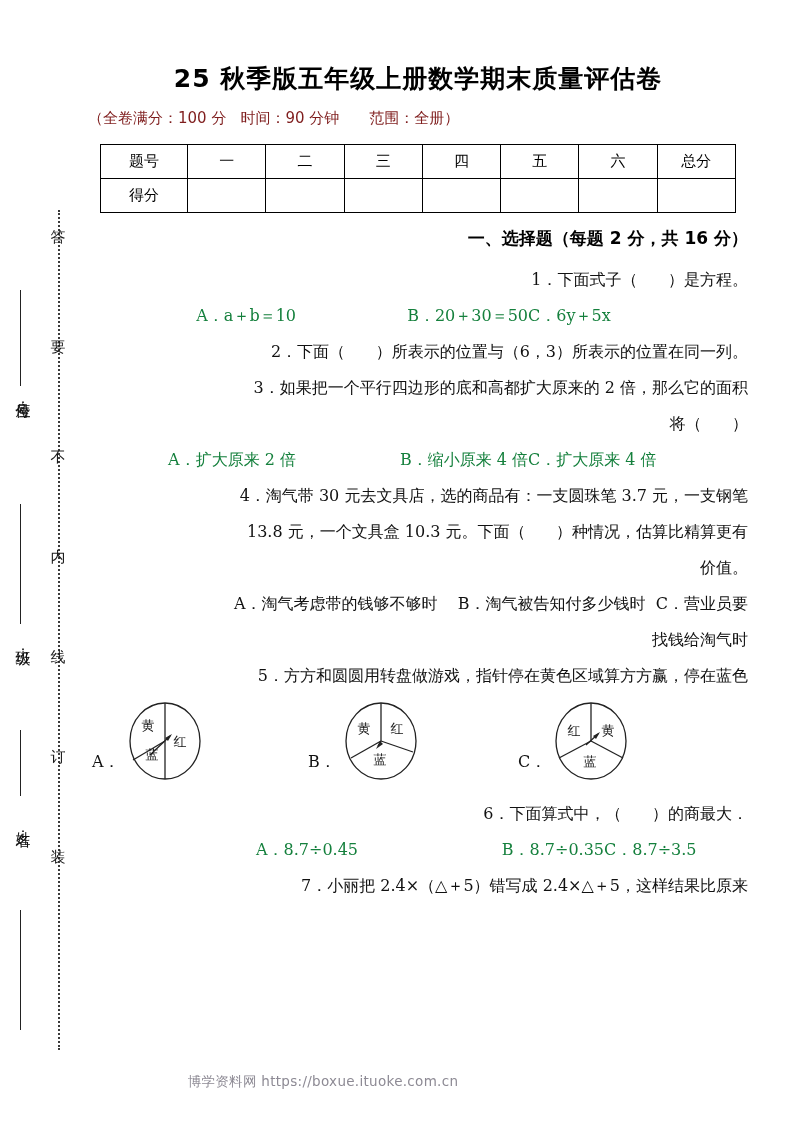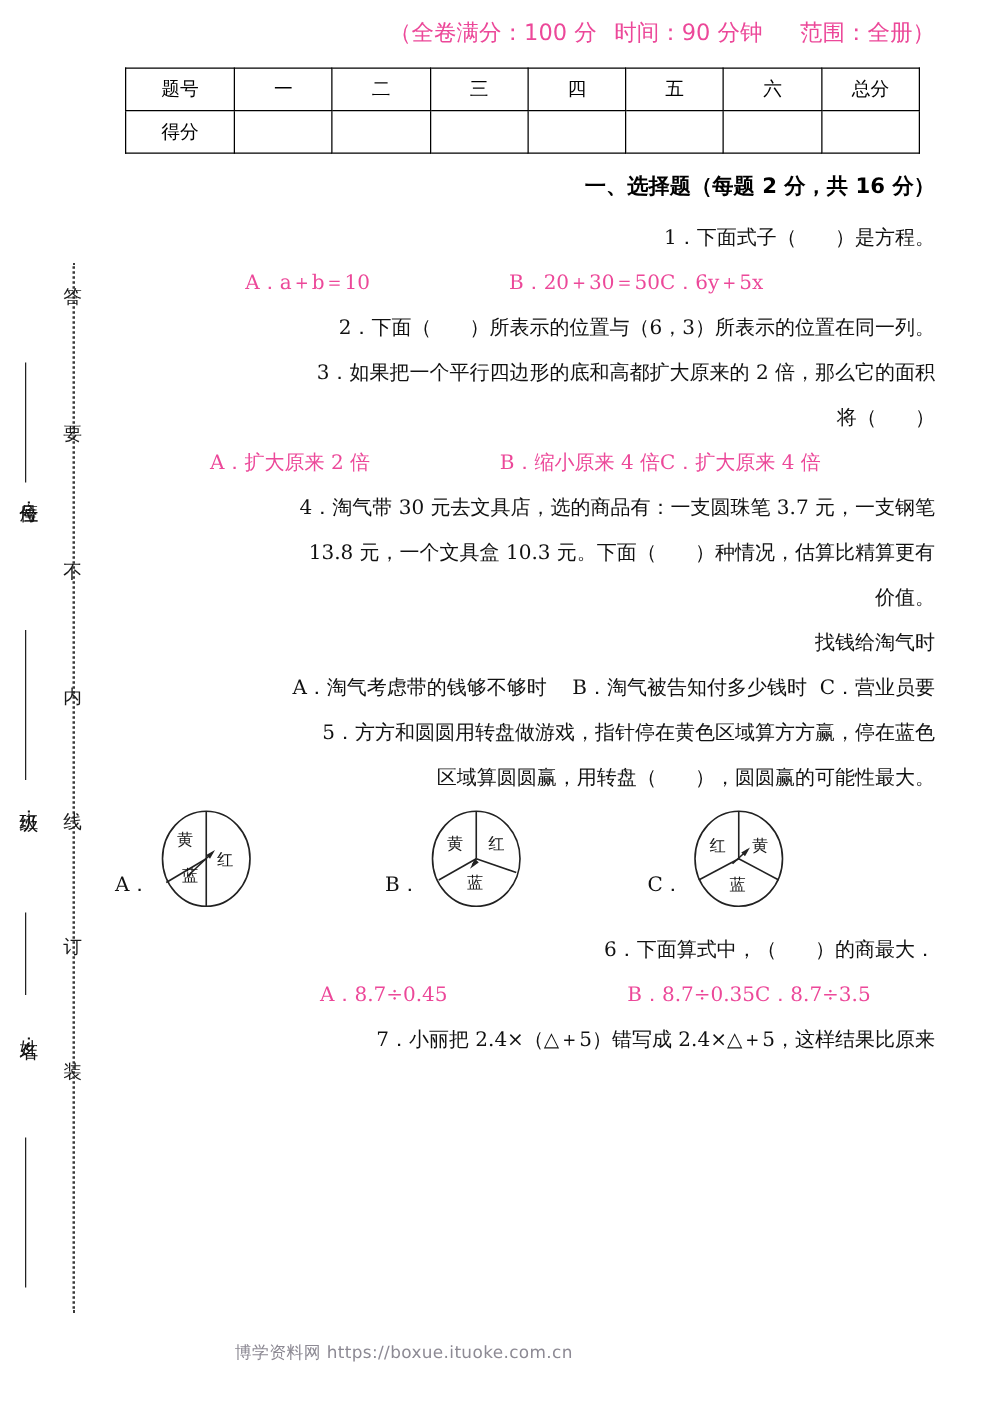--- a/index.html
+++ b/index.html
@@ -72,24 +72,24 @@
     margin-top: 62px;
     text-align: center;
     font-size: 25px;
     font-weight: bold;
     font-family: "DejaVu Sans", "Liberation Sans", sans-serif;
     letter-spacing: 1px;
     color: #000;
   }
   #exam-subtitle {
     margin-top: 14px;
-    text-align: right;
-    font-size: 18px;
-    font-family: "DejaVu Sans", "Liberation Sans", sans-serif;
-    color: #ec4899;
+    text-align: left;
+    font-size: 15px;
+    font-family: "DejaVu Sans", "Liberation Sans", sans-serif;
+    color: #7f1d1d;
   }
   #exam-subtitle .gap { display: inline-block; width: 14px; }
   #exam-subtitle .gap-wide { display: inline-block; width: 30px; }
 
   
   #score-table {
     margin: 16px 0 0 12px;
     border-collapse: collapse;
     width: 636px;
     table-layout: fixed;
@@ -122,21 +122,21 @@
     font-size: 16px;
     line-height: 36px;
     margin: 0;
     color: #111;
     white-space: pre-wrap;
   }
   .opt-line {
     font-size: 16px;
     line-height: 36px;
     margin: 0;
-    color: #ec4899;
+    color: #15803d;
     display: flex;
   }
   .opt-line > span { display: inline-block; }
   .opt-a { width: 206px; }
   .opt-b { width: 232px; }
   .opt-c { width: auto; }
   .opt-line.tight .opt-a { width: 268px; }
   .opt-line.tight .opt-b { width: 246px; }
 
   
@@ -196,20 +196,21 @@
 
   <div class="side-field" style="top:428px;">班级：</div>
   <div class="side-field-line" style="top:520px; height:66px;"></div>
 
   <div class="side-field" style="top:610px;">姓名：</div>
   <div class="side-field-line" style="top:700px; height:120px;"></div>
 </div>
 
 <div id="sheet">
 
+  <div id="exam-title">25 秋季版五年级上册数学期末质量评估卷</div>
 
   <div id="exam-subtitle">
     <span>（全卷满分：</span><span>100 分</span><span class="gap"></span><span>时间：</span><span>90 分钟</span><span class="gap-wide"></span><span>范围：</span><span>全册）</span>
   </div>
 
   <table id="score-table">
     <tbody>
       <tr>
         <td class="rowhead">题号</td>
         <td>一</td>
@@ -250,25 +251,24 @@
     <div class="q-line">将（      ）</div>
     <div class="opt-line">
       <span class="opt-a">A．扩大原来 2 倍</span>
       <span class="opt-b">B．缩小原来 4 倍</span>
       <span class="opt-c">C．扩大原来 4 倍</span>
     </div>
 
     <div class="q-line">4．淘气带 30 元去文具店，选的商品有：一支圆珠笔 3.7 元，一支钢笔</div>
     <div class="q-line">13.8 元，一个文具盒 10.3 元。下面（      ）种情况，估算比精算更有</div>
     <div class="q-line">价值。</div>
+    <div class="q-line">A．淘气考虑带的钱够不够时    B．淘气被告知付多少钱时  C．营业员要</div>
     <div class="q-line">找钱给淘气时</div>
-    <div class="q-line">A．淘气考虑带的钱够不够时    B．淘气被告知付多少钱时  C．营业员要</div>
 
     <div class="q-line">5．方方和圆圆用转盘做游戏，指针停在黄色区域算方方赢，停在蓝色</div>
-    <div class="q-line">区域算圆圆赢，用转盘（      ），圆圆赢的可能性最大。</div>
 
     <div id="spinner-row">
 
       <div class="spinner-group" style="left:2px;">
         <span class="spinner-label">A．</span>
         <svg class="spinner-svg" width="78" height="82" viewBox="0 0 78 82">
           <ellipse cx="39" cy="41" rx="35" ry="38" fill="none" stroke="#222" stroke-width="1.3"></ellipse>
           <line x1="39" y1="3" x2="39" y2="79" stroke="#222" stroke-width="1.3"></line>
           <line x1="39" y1="41" x2="7" y2="60" stroke="#222" stroke-width="1.3"></line>
           <line x1="24" y1="55" x2="44" y2="36" stroke="#222" stroke-width="1.3"></line>

